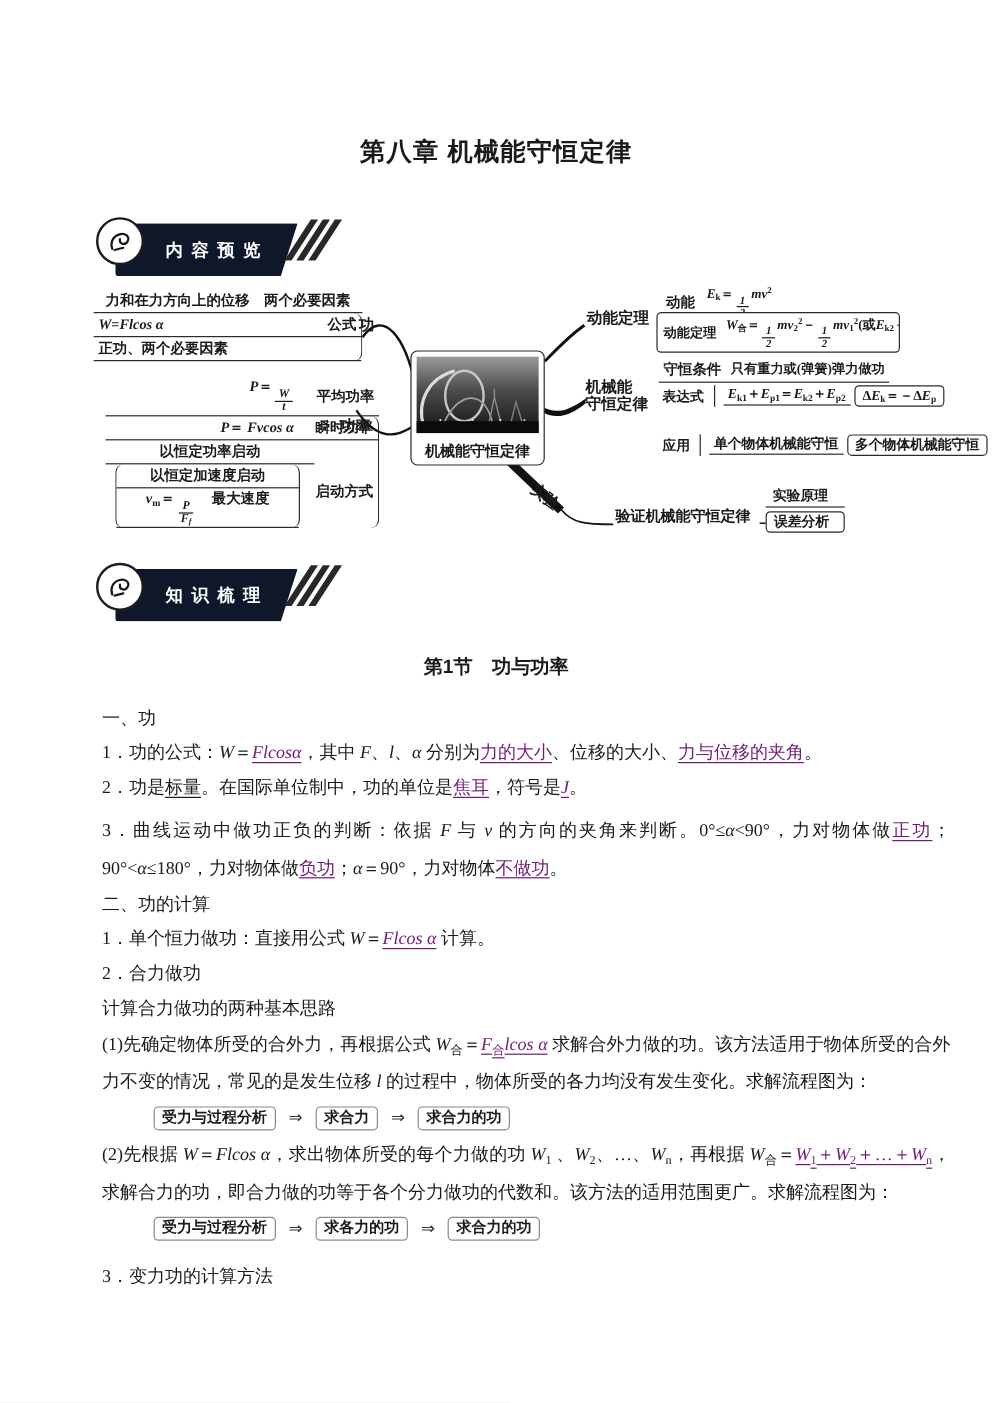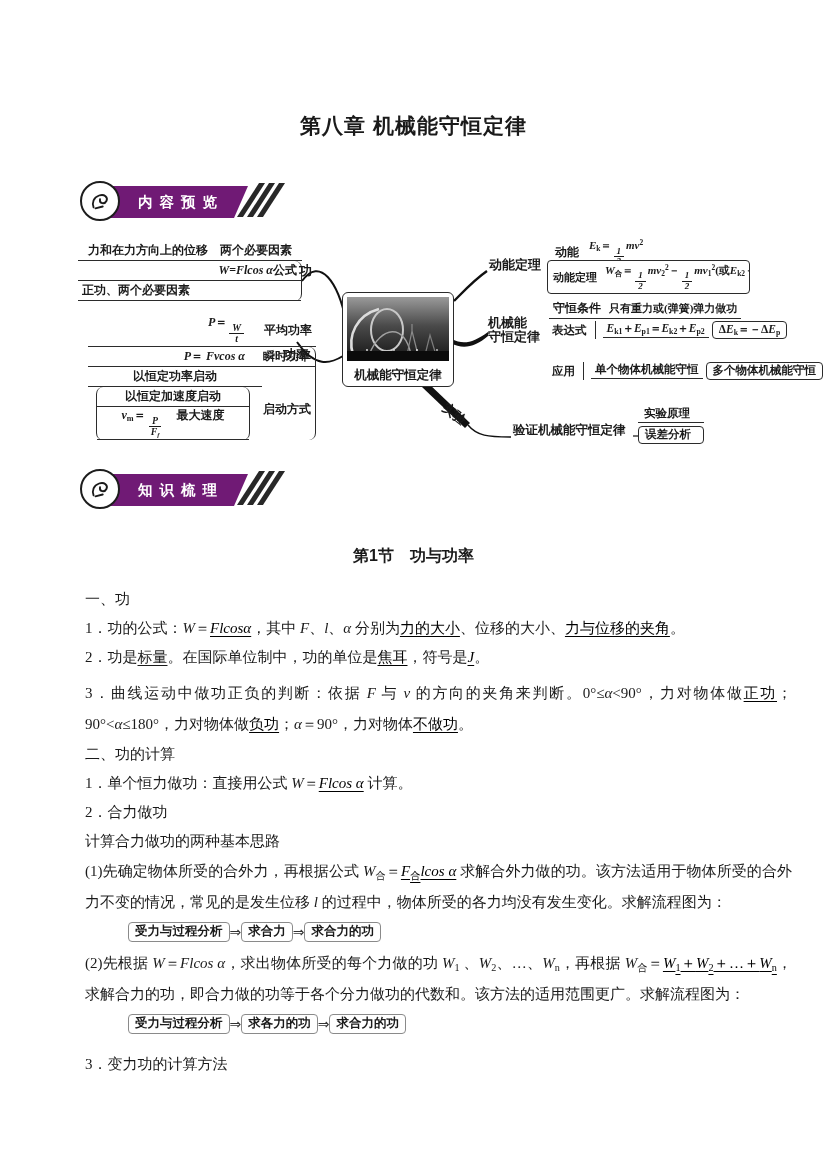--- a/index.html
+++ b/index.html
@@ -11,21 +11,21 @@
              font-family:"Liberation Sans","DejaVu Sans",sans-serif;
              font-size:21px;font-weight:bold;letter-spacing:1px;}
   .sec-title{position:absolute;top:546px;left:0;width:100%;text-align:center;
              font-family:"Liberation Sans","DejaVu Sans",sans-serif;
              font-size:16px;font-weight:bold;}
 
   
   .banner{position:absolute;left:80px;width:240px;height:42px;}
   .b-circle{position:absolute;left:0;top:1px;width:36px;height:36px;border:2.5px solid #1d1d1d;
             border-radius:50%;background:#fff;z-index:2;display:flex;align-items:center;justify-content:center;}
-  .b-bar{position:absolute;left:16px;top:6px;width:152px;height:32px;background:#701a75;
+  .b-bar{position:absolute;left:16px;top:6px;width:152px;height:44px;background:#0f172a;
          border-radius:3px 0 0 3px;display:flex;align-items:center;justify-content:center;
          clip-path:polygon(0 0,100% 0,calc(100% - 14px) 100%,0 100%);z-index:1;}
   .b-text{color:#fff;font-family:"Liberation Sans","DejaVu Sans",sans-serif;
           font-weight:bold;font-size:14.5px;letter-spacing:7px;padding-left:18px;}
   .b-stripes{position:absolute;left:168px;top:3px;height:34px;display:flex;gap:4px;z-index:1;}
   .b-stripes i{display:block;width:6px;height:100%;background:#282828;transform:skewX(-33deg);}
 
   
   .mm-lines{position:absolute;left:0;top:0;width:827px;height:1169px;pointer-events:none;}
   .mmg{position:absolute;font-size:12px;font-weight:bold;z-index:1;}
@@ -42,36 +42,36 @@
   .mm-box2{border:1.5px solid #2b2b2b;border-radius:4px;padding:0 6px 1px;display:inline-block;white-space:nowrap;}
   .mm-sub{position:absolute;display:flex;gap:8px;font-size:11.5px;font-weight:bold;align-items:center;z-index:1;}
   .mm-sub .col{border-left:1.5px solid #2b2b2b;padding-left:7px;display:flex;flex-direction:row;gap:3px;align-items:flex-start;}
   .mm-center{position:absolute;left:342px;top:292px;border:1.6px solid #2b2b2b;border-radius:6px;
              padding:4px 4px 2px;background:#fff;z-index:1;text-align:center;}
   .mm-center .cap{font-weight:bold;font-size:12.5px;margin-top:2px;
                   font-family:"Liberation Sans","DejaVu Sans",sans-serif;}
 
   
   .f{font-style:italic;font-family:"Liberation Serif","DejaVu Serif",serif;}
-  .ru{color:#000000;text-decoration:underline;text-underline-offset:3px;}
+  .ru{color:#701a75;text-decoration:underline;text-underline-offset:3px;}
   .bu{text-decoration:underline;text-underline-offset:3px;}
   sub,sup{font-size:0.68em;line-height:0;}
   sub{vertical-align:-0.3em;} sup{vertical-align:0.5em;}
   .frac{display:inline-flex;flex-direction:column;align-items:center;vertical-align:-0.5em;
         line-height:1.05;font-size:0.82em;font-style:italic;margin:0 2px;}
   .frac .fn{border-bottom:1.2px solid currentColor;padding:0 3px;}
   .frac .fd{padding:0 3px;}
 
   
   .body{position:absolute;left:60px;top:585px;width:707px;font-size:15px;margin-left:25px;}
   .body p{margin:0;line-height:29px;text-align:justify;}
   .body p.wide{line-height:31px;}
   .body p.mt6{margin-top:6px;}
   .body p.mt16{margin-top:16px;}
-  .flow{display:flex;align-items:center;gap:0;margin:4px 0 6px;padding-left:43px;}
+  .flow{display:flex;align-items:center;gap:11px;margin:4px 0 6px;padding-left:43px;}
   .fbox{border:1px solid #8a8a8a;border-radius:4px;padding:0 6px 1px;font-size:12.5px;
         font-weight:bold;white-space:nowrap;background:#fff;}
   .farrow{font-size:14px;color:#333;font-family:"DejaVu Sans",sans-serif;}
 </style>
 </head>
 <body>
 
 <div class="page">
 
   <div class="doc-title">第八章 机械能守恒定律</div>
@@ -102,21 +102,21 @@
     <path d="M468,425 C477,436 488,437 511,437" stroke="#111" stroke-width="1.4" fill="none"></path>
     <path d="M633,436 L638,436" stroke="#111" stroke-width="1.2" fill="none"></path>
   </svg>
 
   <div class="mmg" style="left:78px;top:241px;width:224px">
     <div class="mrow rb">
       <span>力和在力方向上的位移　两个必要因素</span>
     </div>
     <div class="bracket-r">
       <div class="mrow rb fx">
-        <span style="flex:1;text-align:right"><span class="f">W</span><span>=</span><span class="f">Flcos α</span></span>
+        <span style="flex:1;text-align:left"><span class="f">W</span><span>=</span><span class="f">Flcos α</span></span>
         <span>公式</span>
       </div>
       <div class="mrow rb" style="justify-content:flex-start">
         <span>正功、两个必要因素</span>
       </div>
     </div>
   </div>
   <span class="mm-branch" style="left:299px;top:264px">功</span>
 
   <div class="mmg" style="left:88px;top:314px;width:228px">

